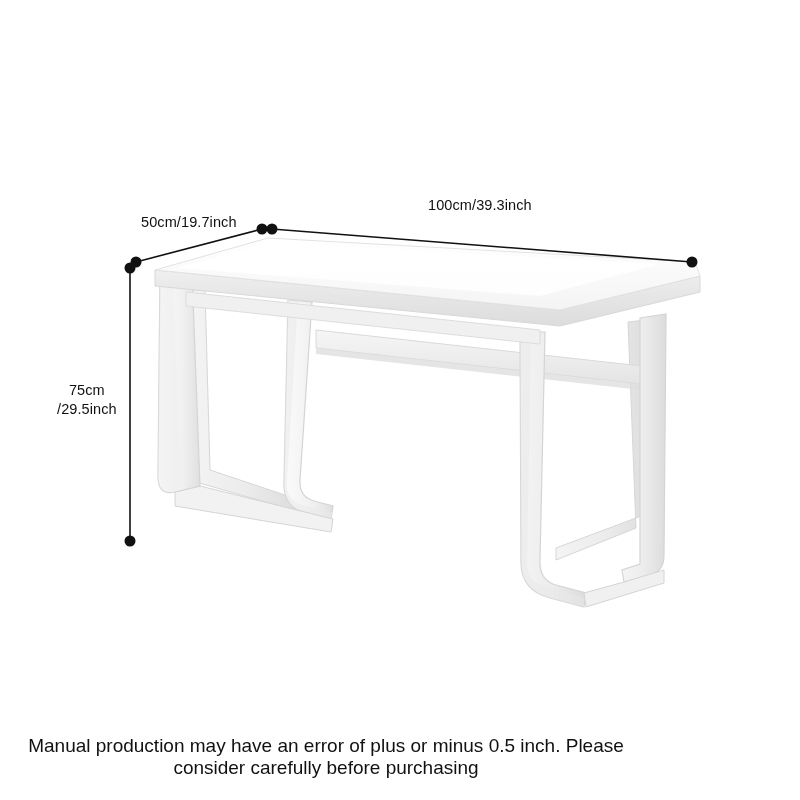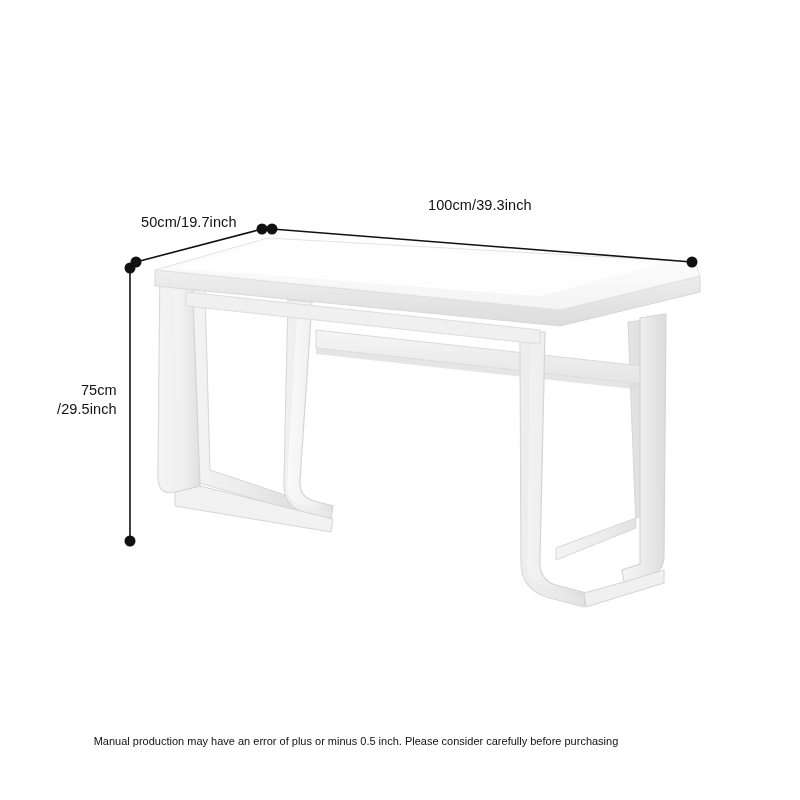--- a/index.html
+++ b/index.html
@@ -41,31 +41,30 @@
     left: 428px;
     top: 196px;
   }
   #label-depth {
     left: 141px;
     top: 213px;
   }
   #label-height {
     left: 57px;
     top: 381px;
-    text-align: right;
+    text-align: center;
   }
   #disclaimer {
     position: absolute;
     left: 0;
     top: 735px;
     width: 652px;
     text-align: center;
-    font-size: 11px;
+    font-size: 19px;
     color: #111111;
-    padding-left: 30px;
   }
 </style>
 </head>
 <body>
 
 <div id="stage">
 
   <svg class="svg-layer" viewBox="0 0 800 800">
     <defs>
       <linearGradient id="topGrad" x1="0" y1="0" x2="0" y2="1">

